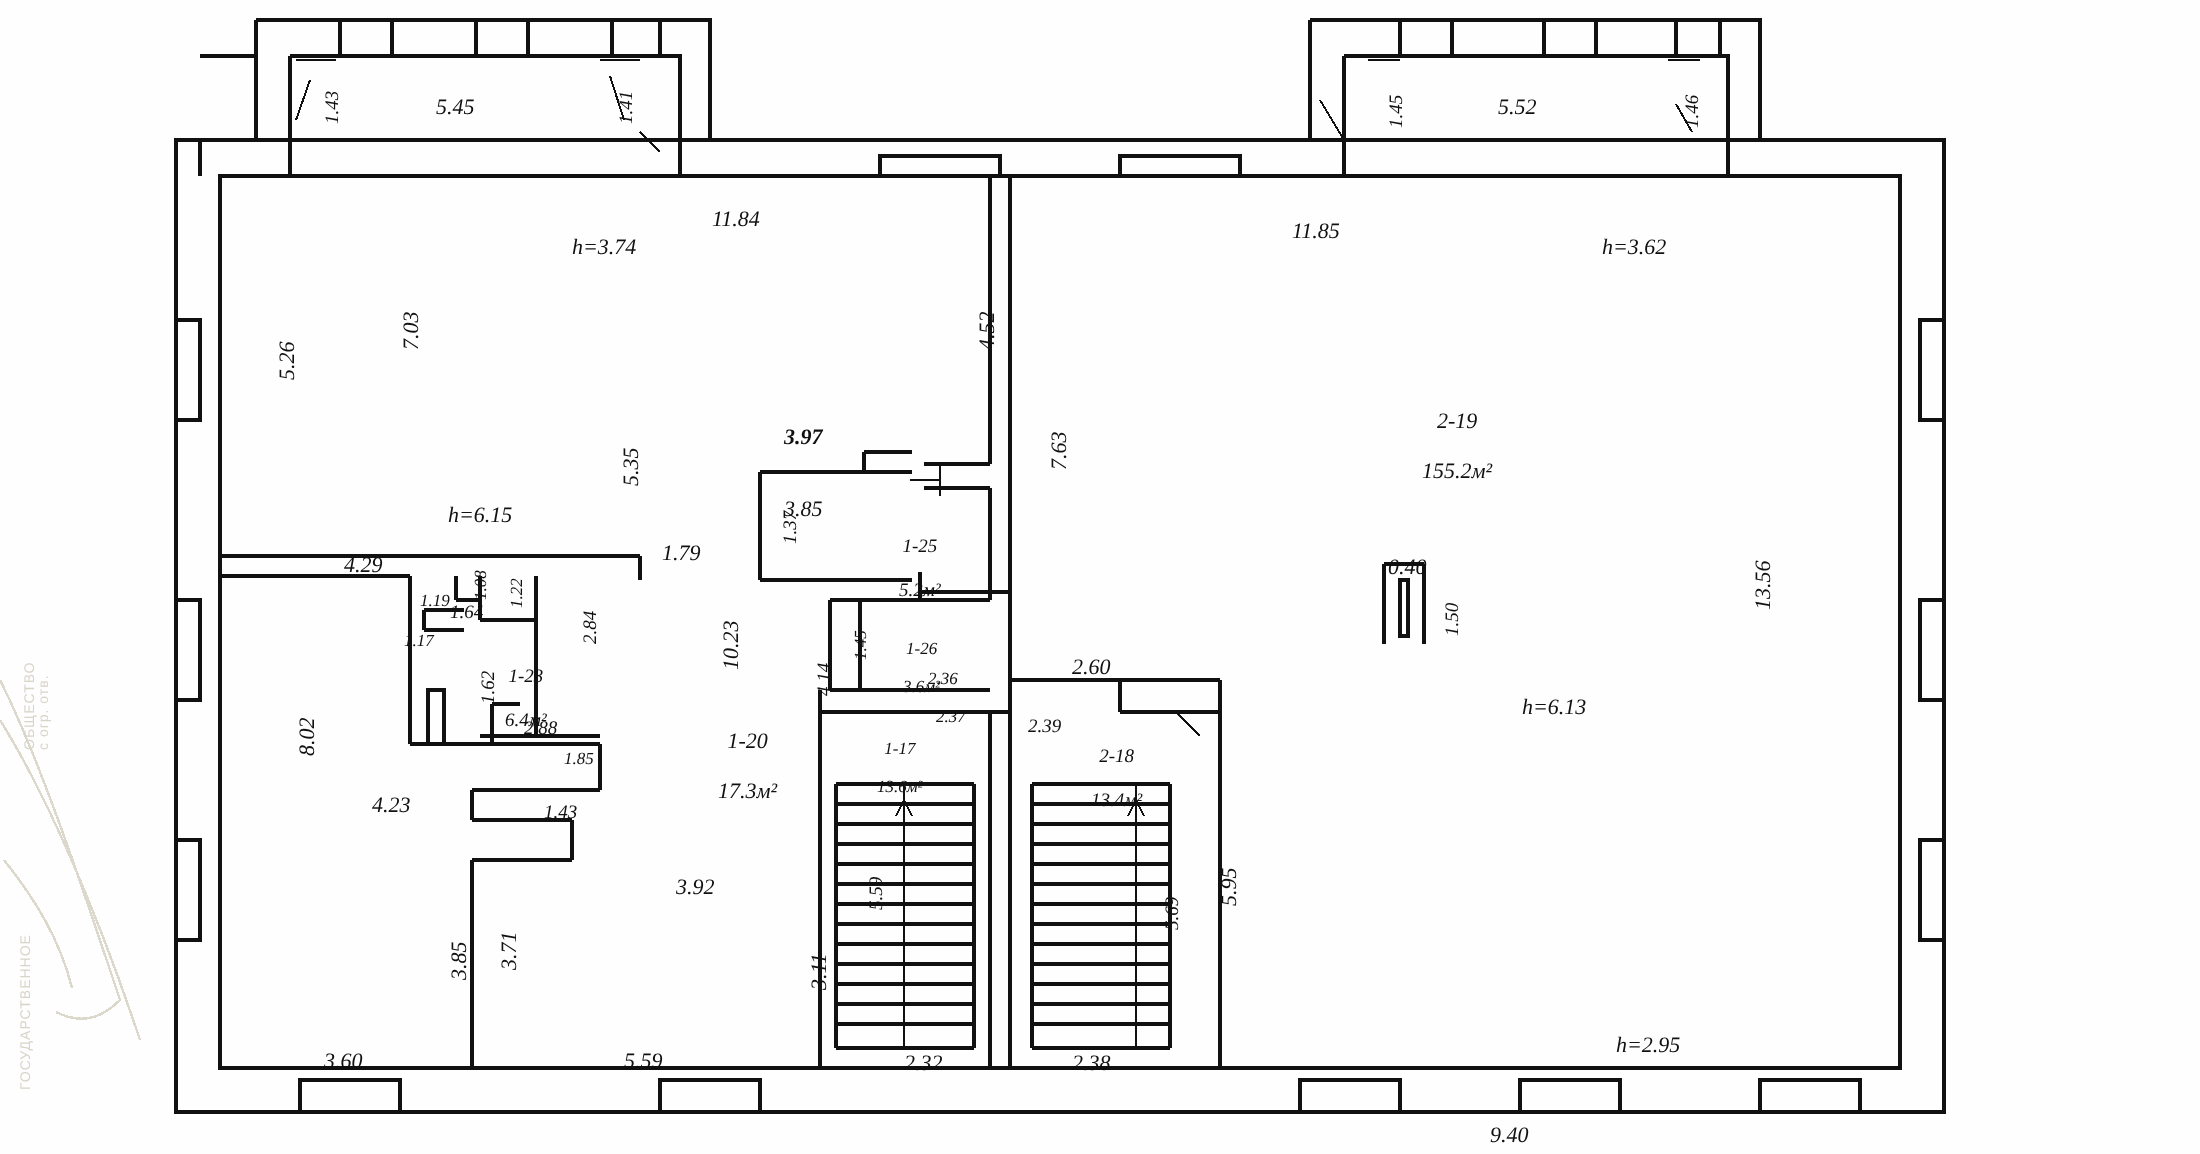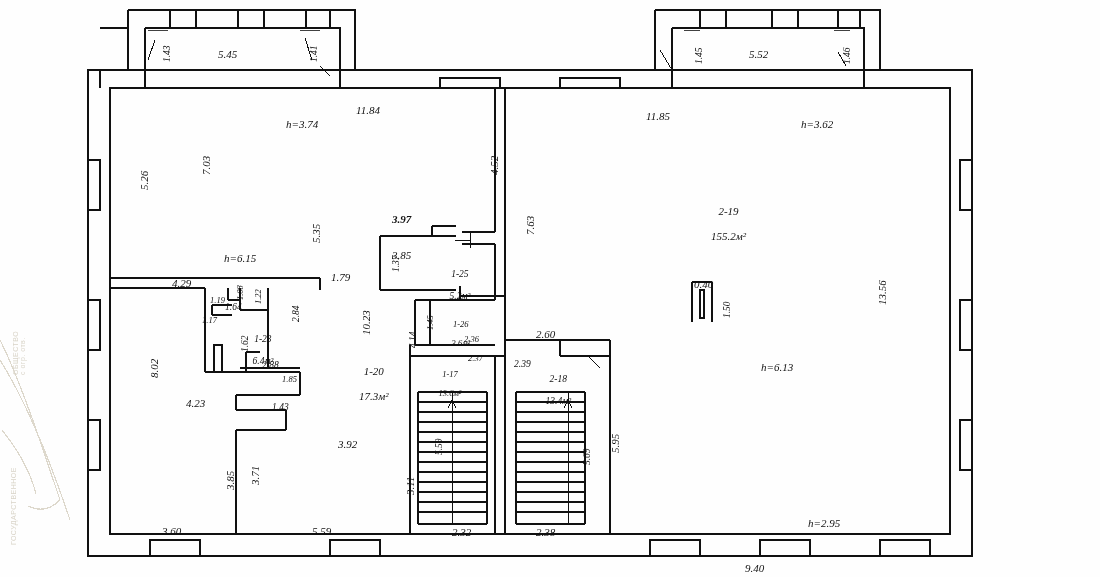--- a/index.html
+++ b/index.html
@@ -182,21 +182,21 @@
       <path d="M0,340 C20,380 40,440 60,500"></path>
       <path d="M0,360 C25,400 50,460 70,520"></path>
       <path d="M2,430 C18,450 30,470 36,494"></path>
       <path d="M60,500 C50,510 40,512 28,506"></path>
     </g>
   </svg>
 
   <div class="lbl h" style="left:286px; top:118px;">h=3.74</div>
   <div class="lbl h" style="left:801px; top:118px;">h=3.62</div>
   <div class="lbl h" style="left:224px; top:252px;">h=6.15</div>
-  <div class="lbl h" style="left:761px; top:361px;">h=6.13</div>
+  <div class="lbl h" style="left:761px; top:348px;">h=6.13</div>
   <div class="lbl h" style="left:808px; top:517px;">h=2.95</div>
 
   <div class="lbl room small" style="left:440px; top:258px;">
     <span>1-25</span><br>
     <span>5.2м²</span>
   </div>
   <div class="lbl room small" style="left:243px; top:323px;">
     <span>1-23</span><br>
     <span>6.4м²</span>
   </div>

